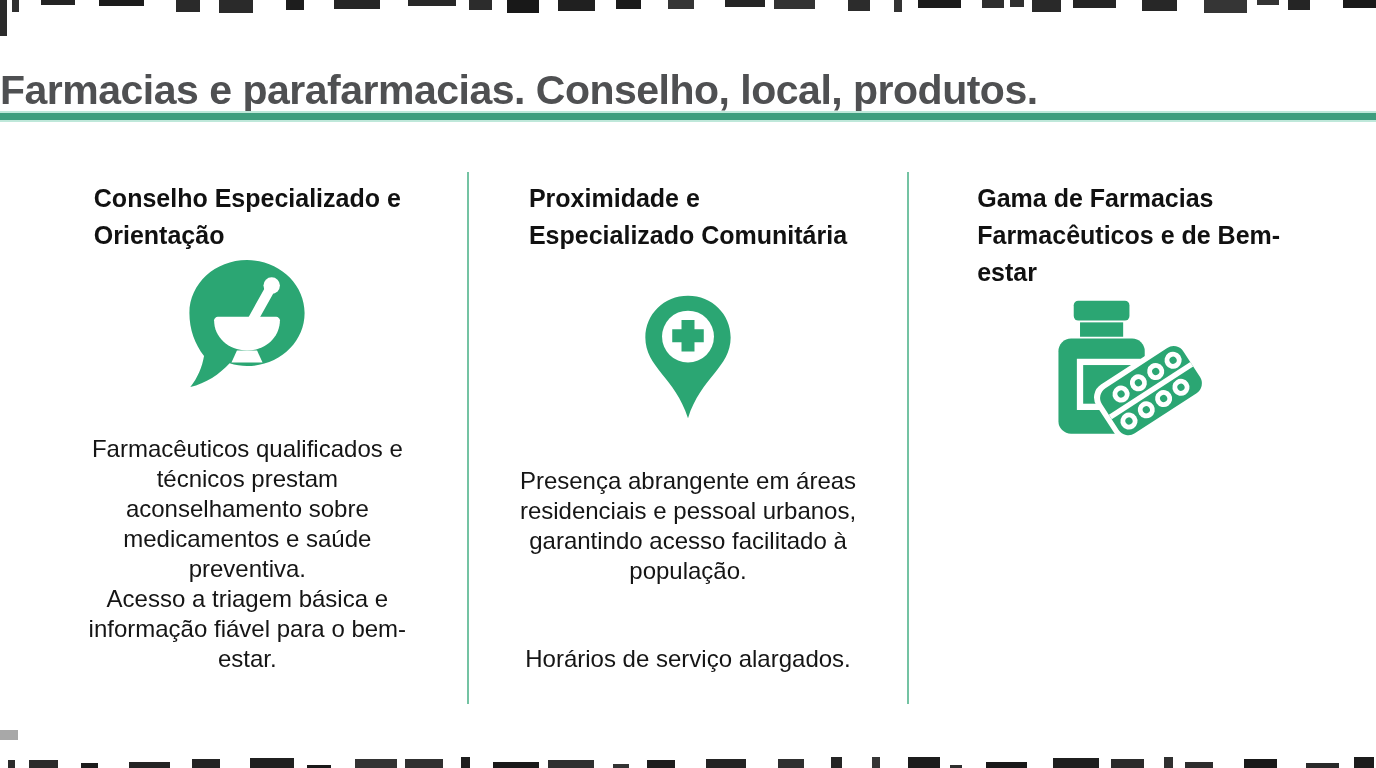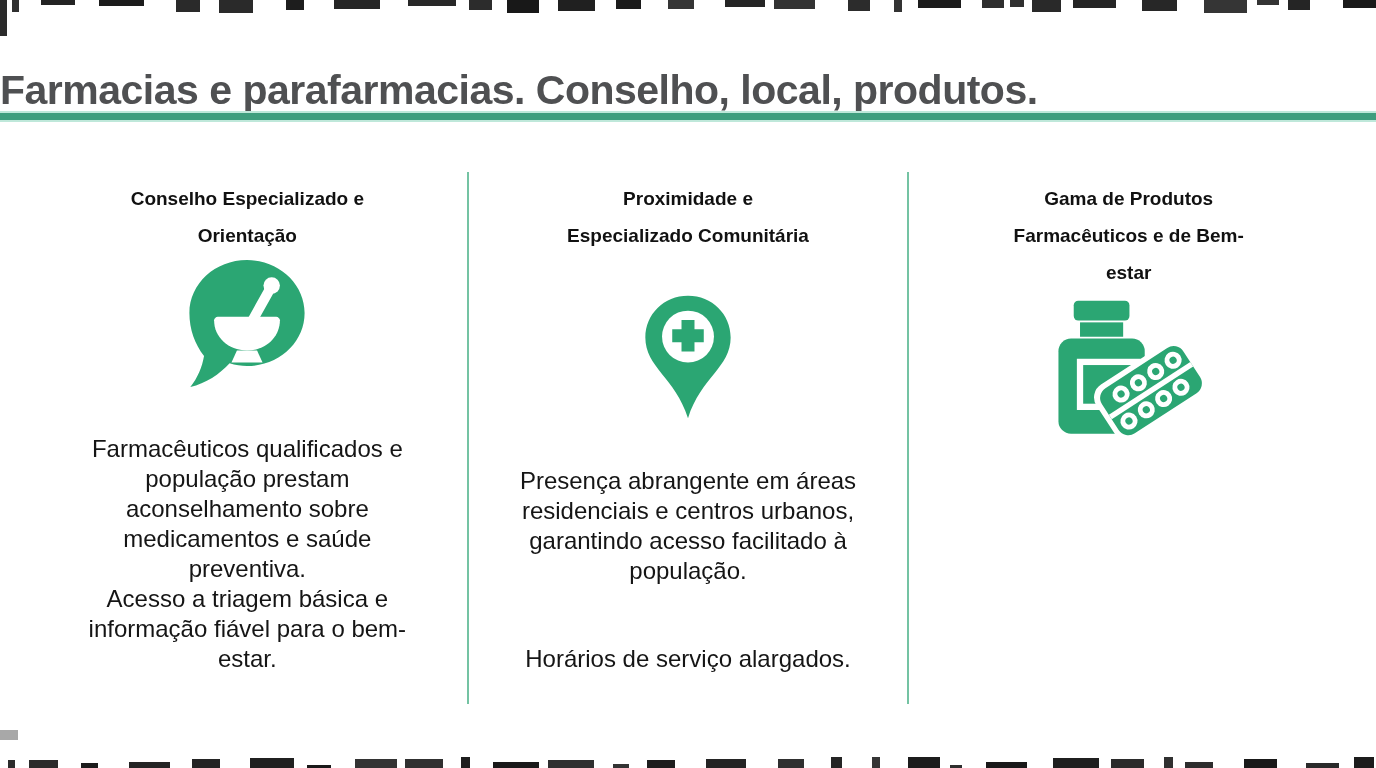--- a/index.html
+++ b/index.html
@@ -25,22 +25,22 @@
     position:absolute;top:172px;left:28px;width:1320px;height:532px;
     display:flex;
   }
   .col{
     flex:1 1 0;display:flex;flex-direction:column;align-items:center;
     min-width:0;
   }
   .col + .col{border-left:2px solid #74c3a3;}
   .col-heading{
     margin-top:8px;height:116px;box-sizing:border-box;
-    font-size:19px;font-weight:700;line-height:37px;color:#111111;
-    text-align:center;white-space:pre-line;
+    font-size:25px;font-weight:700;line-height:37px;color:#111111;
+    text-align:left;white-space:pre-line;
   }
   .icon-box{height:148px;display:flex;align-items:center;justify-content:center;}
   .col-body{
     margin-top:10px;font-size:24px;line-height:30px;color:#151515;
     text-align:center;white-space:pre-line;
   }
   .col-body p{margin:0;}
   .col-body p + p{margin-top:28px;}
 </style>
 </head>
@@ -95,21 +95,21 @@
           <g fill="#ffffff">
             <path d="M38 68 L102 68 C104 68 106 70 106 72 C106 90 91 105 70 105 C49 105 34 90 34 72 C34 70 36 68 38 68 Z"></path>
             <path d="M59 105 L81 105 L87 118 L53 118 Z"></path>
             <circle cx="97" cy="34" r="9"></circle>
           </g>
           <path d="M95 38 L76 72" stroke="#ffffff" stroke-width="11" stroke-linecap="round" fill="none"></path>
         </svg>
       </div>
       <div class="col-body">
         <p>Farmacêuticos qualificados e
-população prestam
+técnicos prestam
 aconselhamento sobre
 medicamentos e saúde
 preventiva.
 Acesso a triagem básica e
 informação fiável para o bem-
 estar.</p>
       </div>
     </div>
 
     <div class="col">
@@ -121,29 +121,29 @@
             <path d="M55 4 C29 4 9 24 9 49 C9 81 41 92 55 136 C69 92 101 81 101 49 C101 24 81 4 55 4 Z"></path>
           </g>
           <circle cx="55" cy="48" r="28" fill="#ffffff"></circle>
           <g fill="#2ba673">
             <path d="M48 30 L62 30 L62 40 L72 40 L72 54 L62 54 L62 64 L48 64 L48 54 L38 54 L38 40 L48 40 Z"></path>
           </g>
         </svg>
       </div>
       <div class="col-body">
         <p>Presença abrangente em áreas
-residenciais e centros urbanos,
+residenciais e pessoal urbanos,
 garantindo acesso facilitado à
 população.</p>
         <p>Horários de serviço alargados.</p>
       </div>
     </div>
 
     <div class="col">
-      <div class="col-heading">Gama de Produtos
+      <div class="col-heading">Gama de Farmacias
 Farmacêuticos e de Bem-
 estar</div>
       <div class="icon-box">
         <svg width="158" height="142" viewBox="0 0 175 158">
           <g fill="#2ba673">
             <rect x="26" y="2" width="62" height="22" rx="5"></rect>
             <rect x="33" y="26" width="48" height="16"></rect>
             <rect x="9" y="44" width="96" height="106" rx="14"></rect>
           </g>
           <rect x="33" y="70" width="64" height="50" fill="none" stroke="#ffffff" stroke-width="7"></rect>

